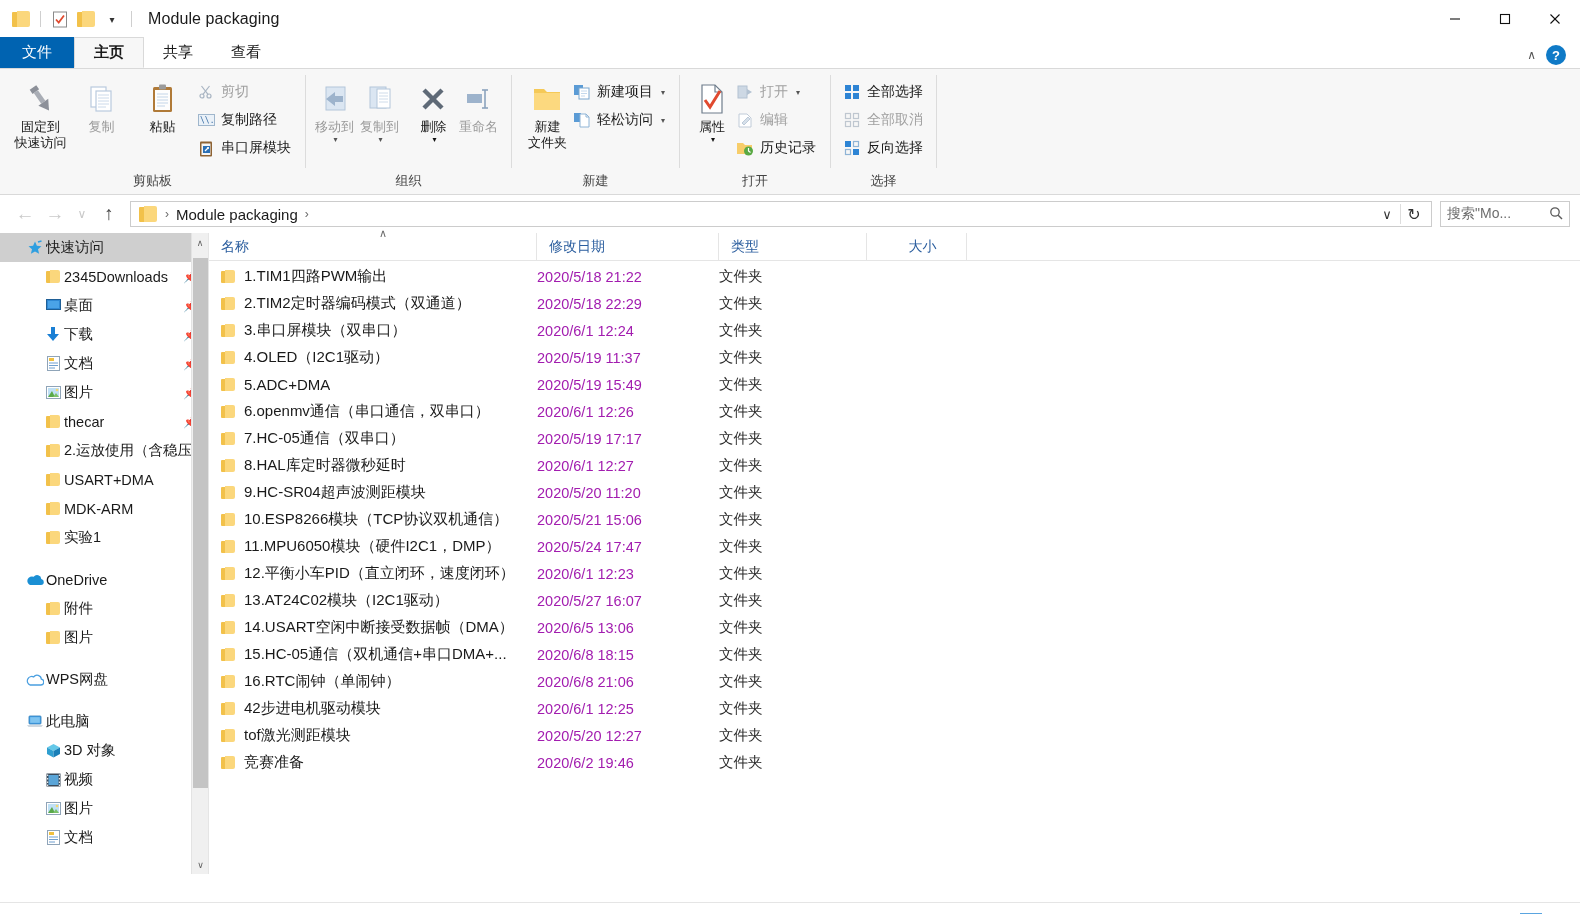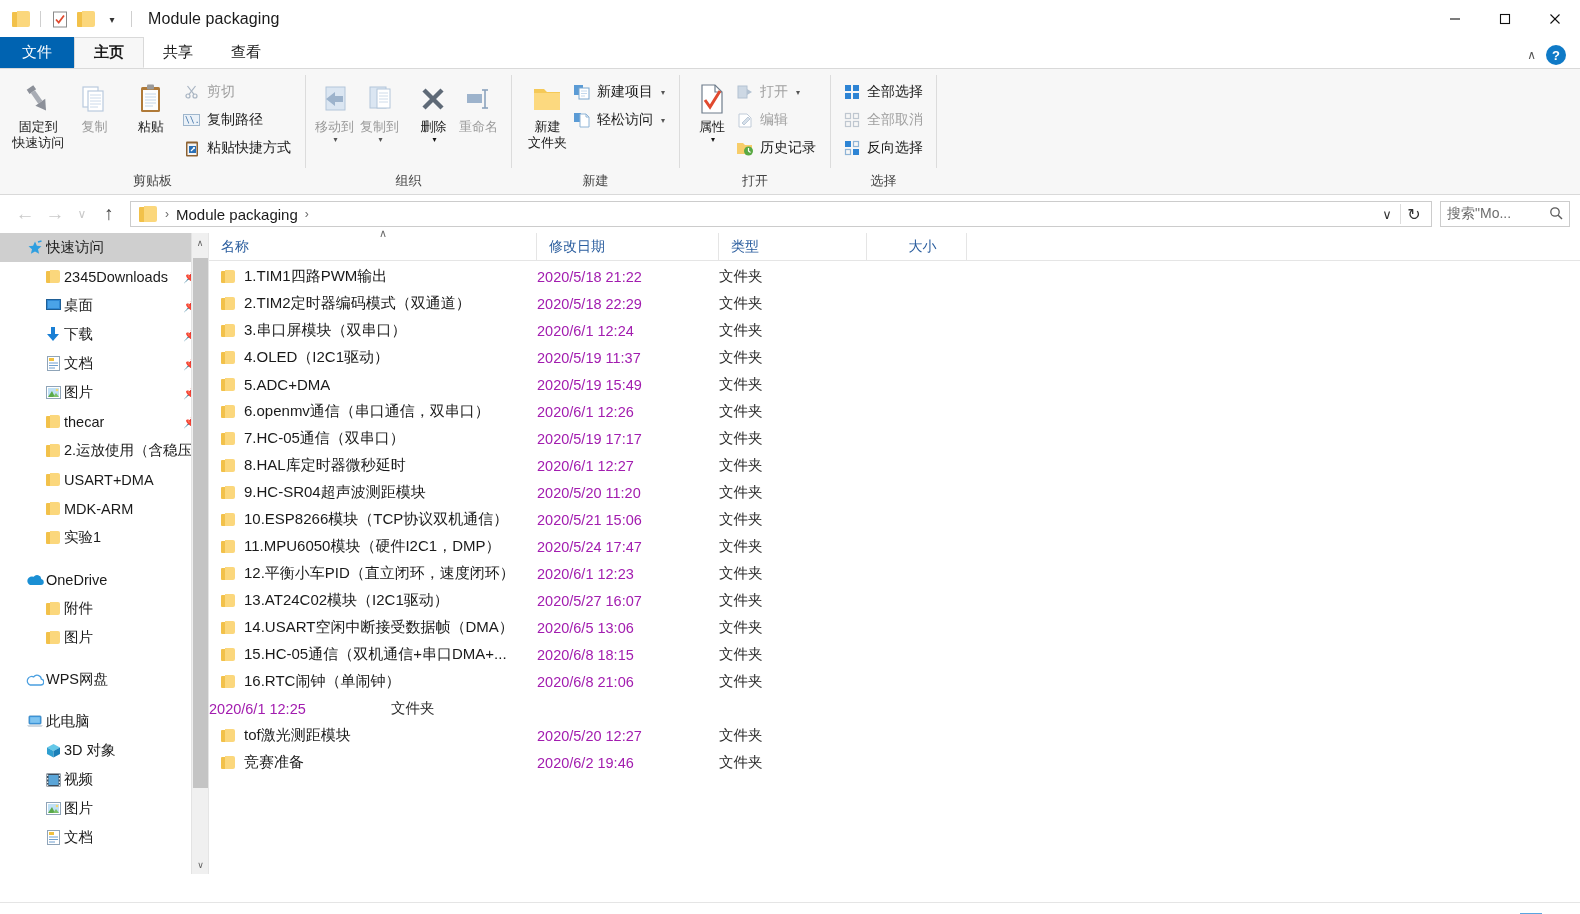--- a/index.html
+++ b/index.html
@@ -325,21 +325,21 @@
           <div class="smallbtn">
             <span class="ico">
               <svg width="16" height="17" viewBox="0 0 16 17">
                 <rect x="2" y="1.5" width="12" height="15" rx="1" fill="#8d6233"></rect>
                 <rect x="3.5" y="3.5" width="9" height="11.5" fill="#f5f5f5"></rect>
                 <rect x="5" y="6" width="7" height="7" fill="#2a6fb5"></rect>
                 <path d="M7 11 L10.5 7.5" stroke="#fff" stroke-width="1.2"></path>
                 <polygon points="10.8,7 11,9.2 8.6,7.2" fill="#fff"></polygon>
               </svg>
             </span>
-            <span>粘贴快捷方式</span>
+            <span>串口屏模块</span>
           </div>
         </div>
       </div>
       <div class="rgroup-title">剪贴板</div>
     </div>
     <div class="gsep"></div>
 
     <div class="rgroup" style="width:205px;">
       <div class="rgroup-inner" style="padding-left:6px;">
         <div class="bigbtn dim">
@@ -958,20 +958,24 @@
         <div class="row">
           <div class="cell-name">
               <span class="folder"></span>
               <span class="nm">16.RTC闹钟（单闹钟）</span>
             </div>
           <div class="cell-date">2020/6/8 21:06</div>
           <div class="cell-type">文件夹</div>
           <div class="cell-size"></div>
         </div>
         <div class="row">
+          <div class="cell-name">
+              <span class="folder"></span>
+              <span class="nm">42步进电机驱动模块</span>
+            </div>
           <div class="cell-date">2020/6/1 12:25</div>
           <div class="cell-type">文件夹</div>
           <div class="cell-size"></div>
         </div>
         <div class="row">
           <div class="cell-name">
               <span class="folder"></span>
               <span class="nm">tof激光测距模块</span>
             </div>
           <div class="cell-date">2020/5/20 12:27</div>

